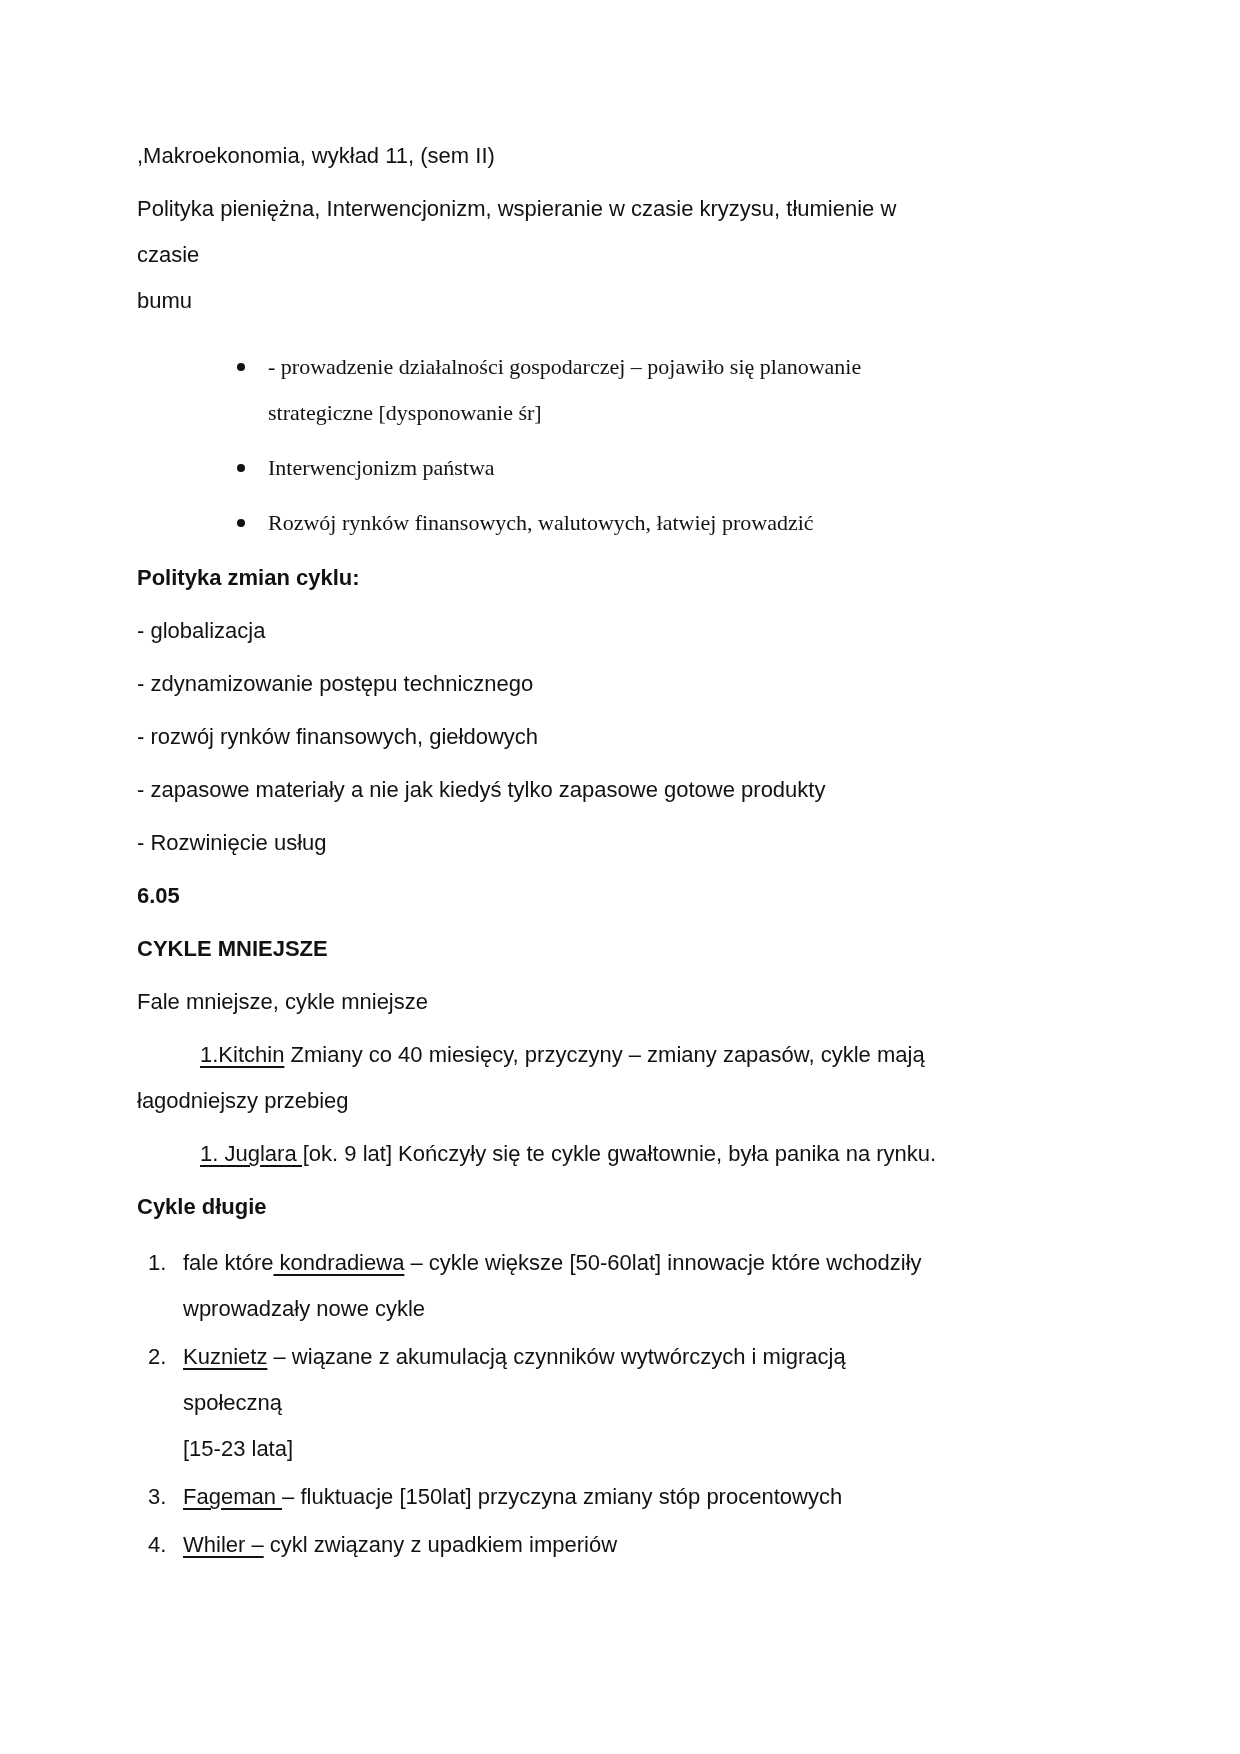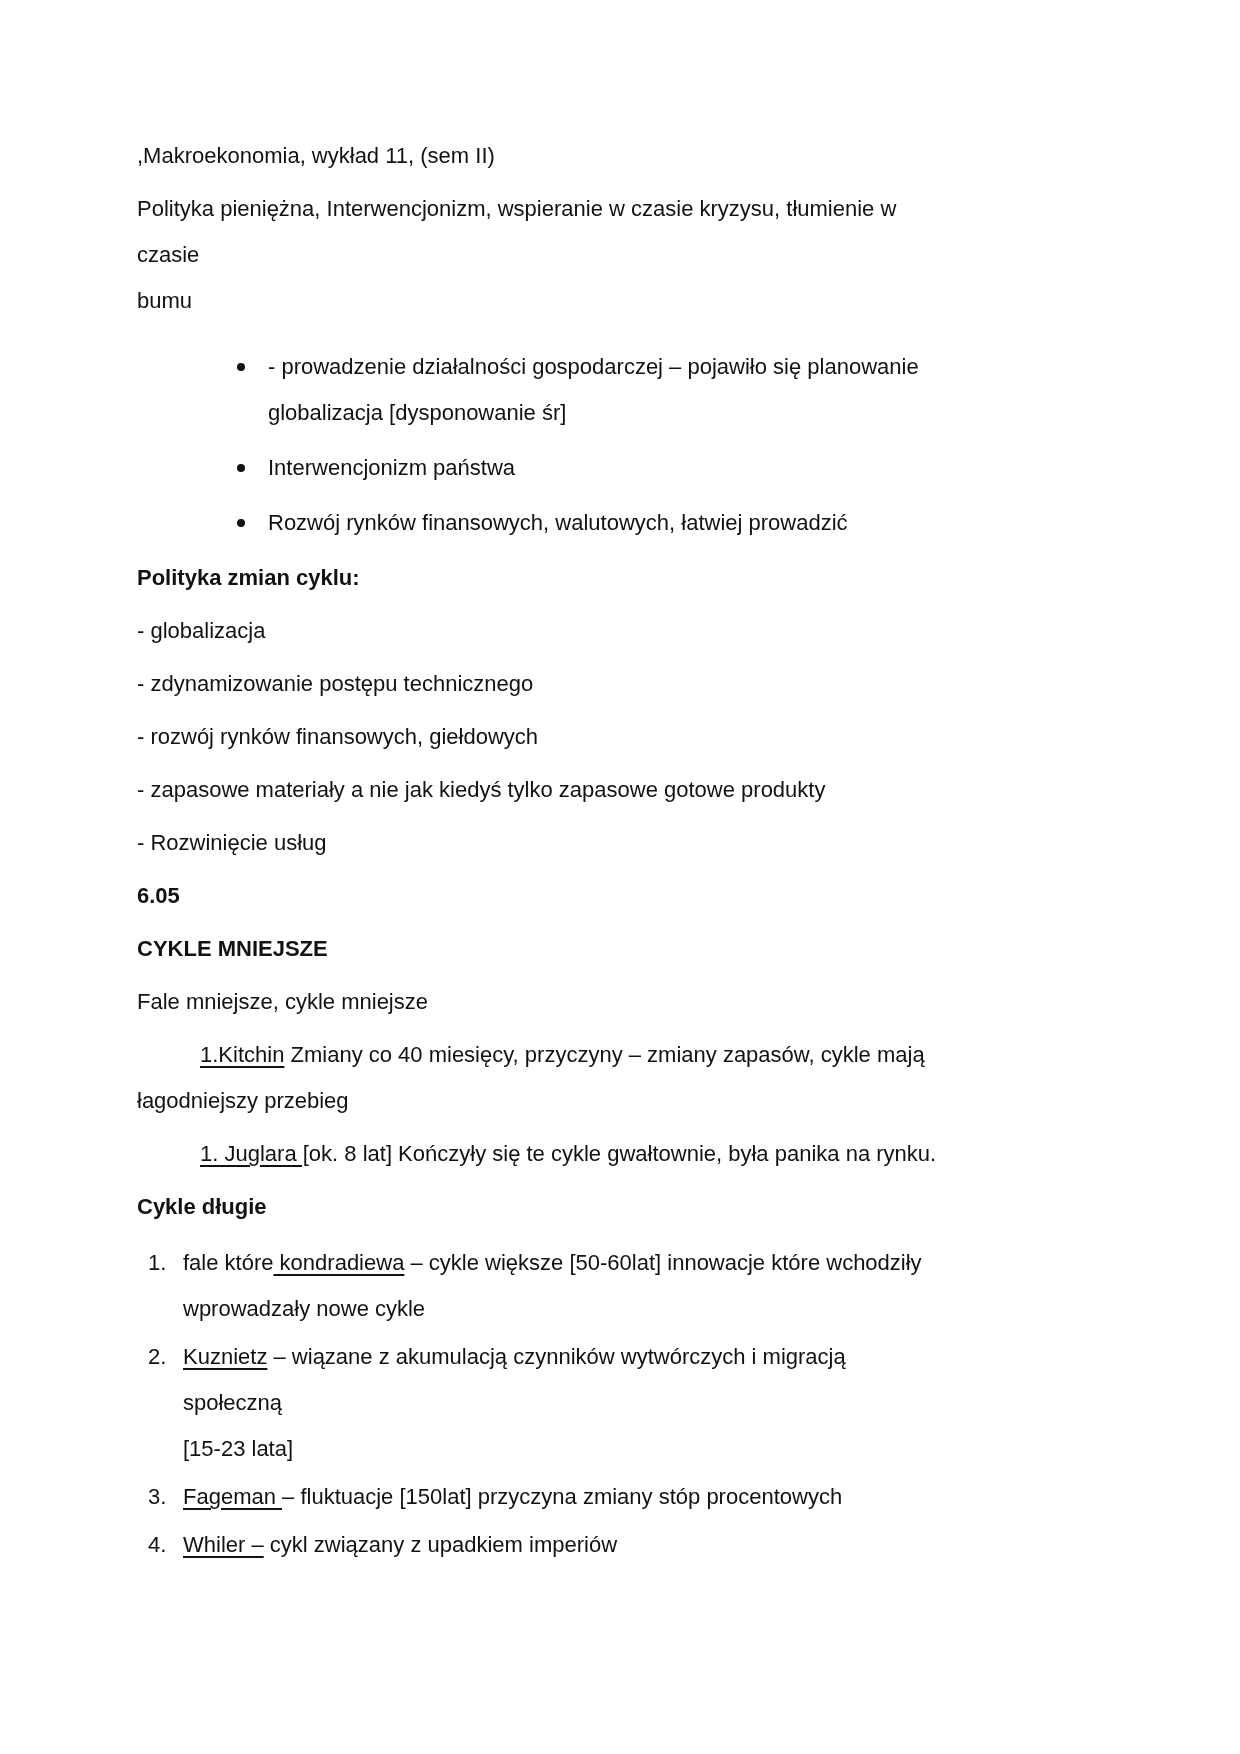--- a/index.html
+++ b/index.html
@@ -24,21 +24,21 @@
     padding: 133px 130px 0 137px;
     overflow: hidden;
   }
   .page p {
     margin: 0 0 7px 0;
   }
   .bold { font-weight: bold; }
   .u { text-decoration: underline; text-decoration-thickness: 2px; text-underline-offset: 4px; }
 
   
-  .bullets { margin-top: 20px; }
+  .bullets { margin-top: 20px; font-family: Liberation Serif, serif; }
   .bullet-item {
     position: relative;
     padding-left: 131px;
     margin-bottom: 9px;
   }
   .bullet-item .dot {
     position: absolute;
     left: 100px;
     top: 19px;
     width: 8px;
@@ -72,21 +72,21 @@
 
 <div class="page">
 
   <p>,Makroekonomia, wykład 11, (sem II)</p>
 
   <p><span>Polityka pieniężna, Interwencjonizm, wspieranie w czasie kryzysu, tłumienie w czasie</span><br><span>bumu</span></p>
 
   <div class="bullets">
     <div class="bullet-item">
       <span class="dot"></span>
-      <span><span>- prowadzenie działalności gospodarczej – pojawiło się planowanie</span><br><span>globalizacja [dysponowanie śr]</span></span>
+      <span><span>- prowadzenie działalności gospodarczej – pojawiło się planowanie</span><br><span>strategiczne [dysponowanie śr]</span></span>
     </div>
     <div class="bullet-item">
       <span class="dot"></span>
       <span>Interwencjonizm państwa</span>
     </div>
     <div class="bullet-item">
       <span class="dot"></span>
       <span>Rozwój rynków finansowych, walutowych, łatwiej prowadzić</span>
     </div>
   </div>
@@ -100,21 +100,21 @@
   <p>- Rozwinięcie usług</p>
 
   <p class="bold">6.05</p>
 
   <p class="bold">CYKLE MNIEJSZE</p>
 
   <p>Fale mniejsze, cykle mniejsze</p>
 
   <p class="indent-first mt-kitchin"><span class="u">1.Kitchin</span><span> Zmiany co 40 miesięcy, przyczyny – zmiany zapasów, cykle mają</span><br><span>łagodniejszy przebieg</span></p>
 
-  <p class="indent-first mt-juglar"><span class="u">1. Juglara [</span><span>ok. 8 lat] Kończyły się te cykle gwałtownie, była panika na rynku.</span></p>
+  <p class="indent-first mt-juglar"><span class="u">1. Juglara [</span><span>ok. 9 lat] Kończyły się te cykle gwałtownie, była panika na rynku.</span></p>
 
   <p class="bold heading-bigger">Cykle długie</p>
 
   <div class="numlist">
 
     <div class="num-item">
       <span class="num">1.</span>
       <span><span>fale które</span><span class="u"> kondradiewa</span><span> – cykle większe [50-60lat] innowacje które wchodziły</span><br><span>wprowadzały nowe cykle</span></span>
     </div>
 

